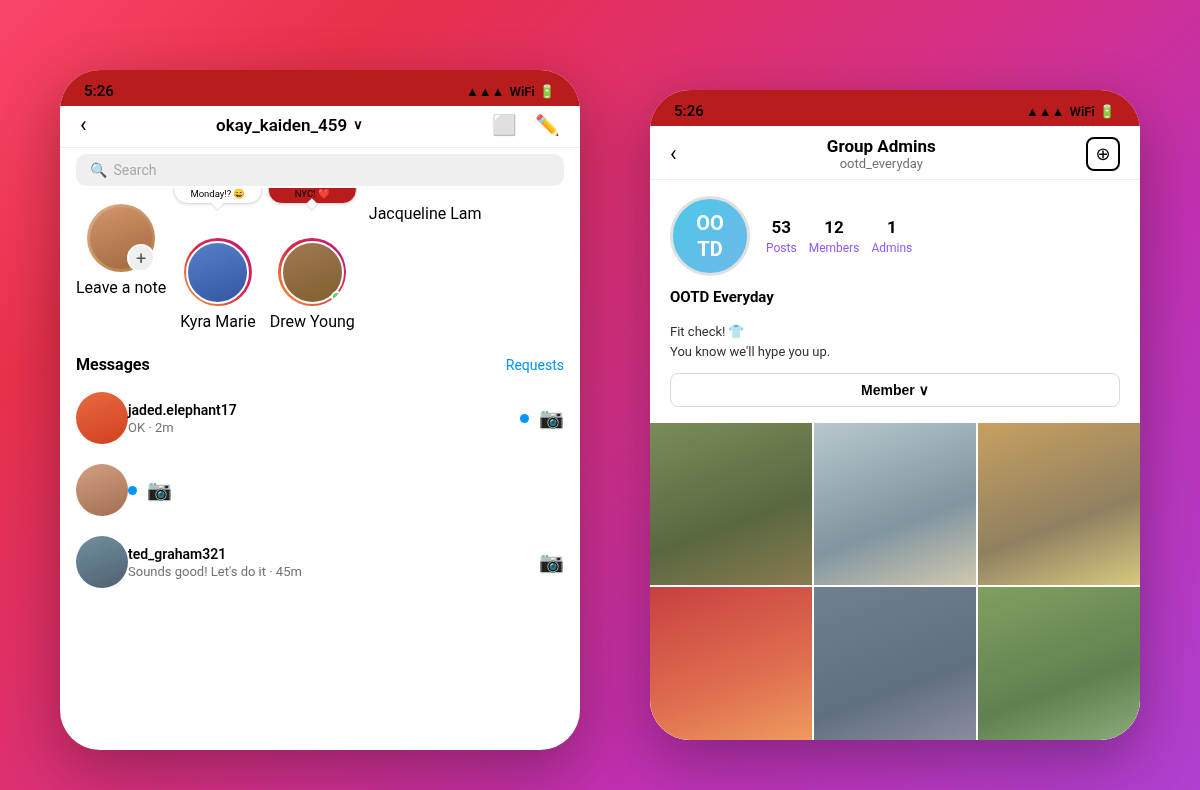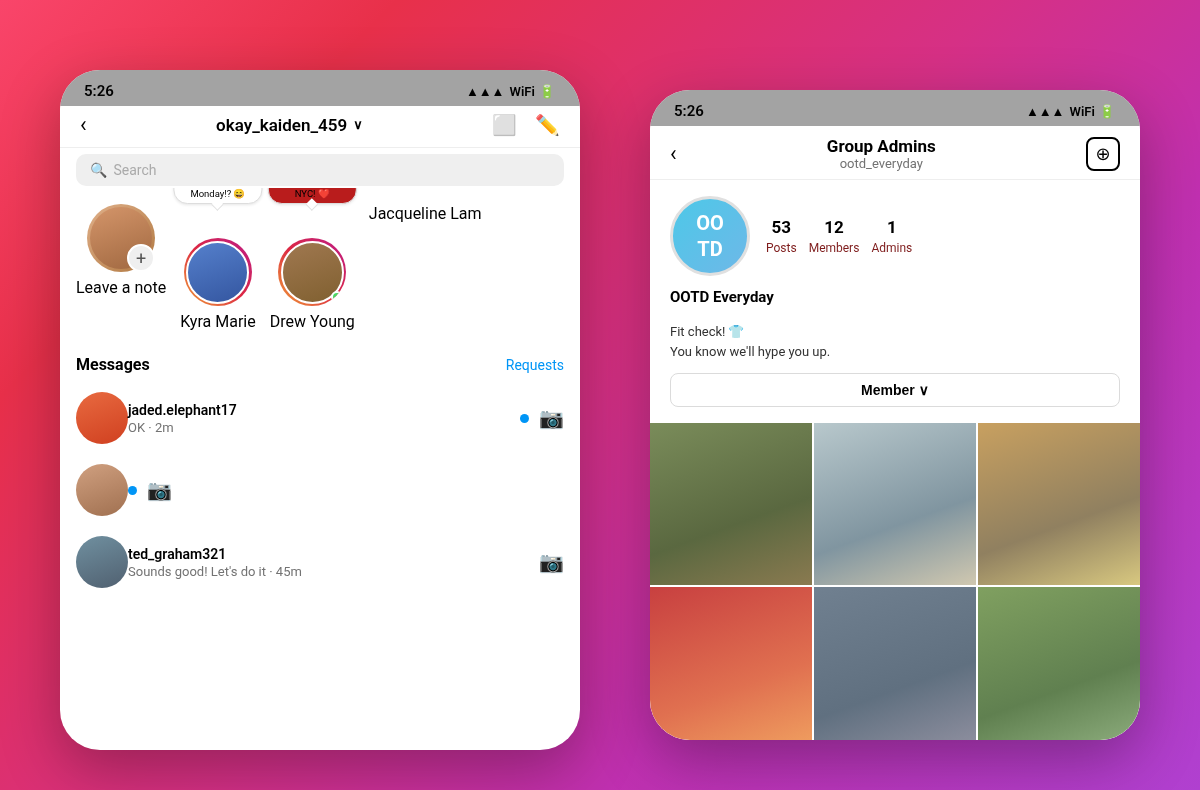--- a/index.html
+++ b/index.html
@@ -30,21 +30,21 @@
       left: 60px;
     }
 
     .status-bar {
       display: flex;
       justify-content: space-between;
       align-items: center;
       padding: 12px 24px 6px;
       font-size: 15px;
       font-weight: 600;
-      background: #a3a3a3;
+      background: #b91c1c;
     }
 
     .status-bar-icons {
       display: flex;
       align-items: center;
       gap: 5px;
       font-size: 13px;
     }
 
     .nav-bar {
@@ -305,21 +305,21 @@
     }
 
     .stat-number {
       font-size: 17px;
       font-weight: 700;
       display: block;
     }
 
     .stat-label {
       font-size: 12px;
-      color: #7f1d1d;
+      color: #8b5cf6;
     }
 
     .group-description {
       margin-top: 12px;
     }
 
     .group-name {
       font-size: 15px;
       font-weight: 700;
     }

